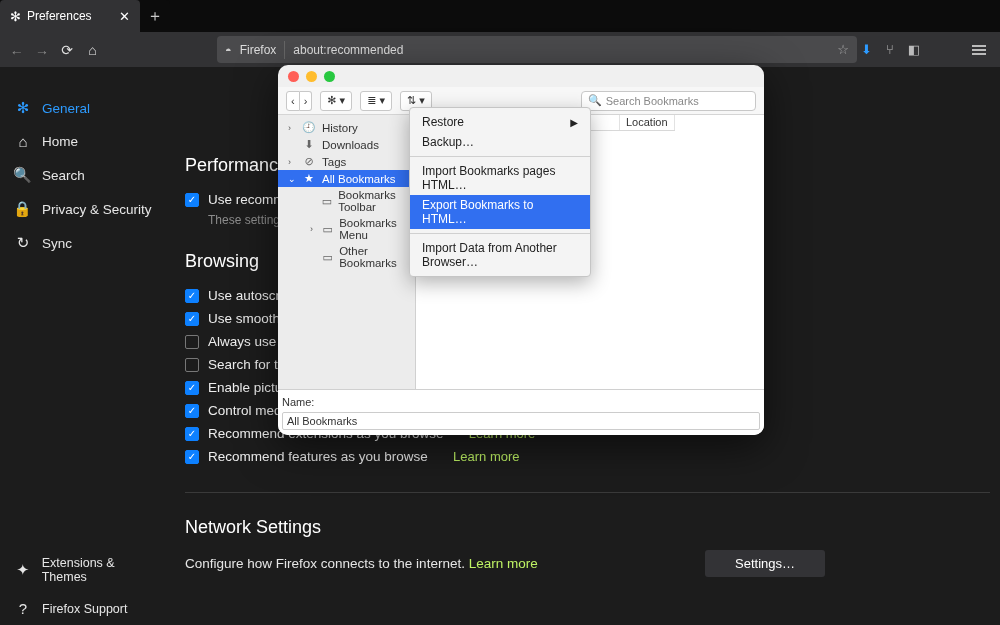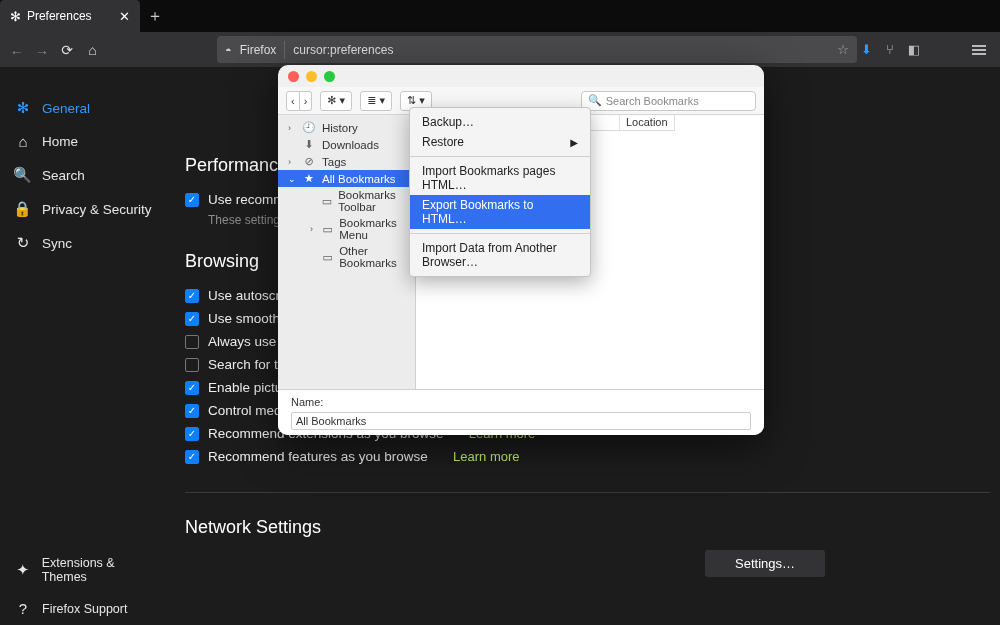--- a/index.html
+++ b/index.html
@@ -75,21 +75,21 @@
   .ls-row.sel .ico, .ls-row.sel .arrow{ color:#fff;}
   .ls-child{ padding-left:26px;}
   .ls-child .ls-row{ padding-left:6px;}
 
   .lib-main{ flex:1; background:#fff; display:flex; flex-direction:row;}
   .lib-cols{ height:16px; border-bottom:1px solid #d8d8d8; display:flex; font-size:11px; color:#333;}
   .lib-cols div{ padding:1px 6px; border-right:1px solid #e2e2e2;}
   .col-name{ width:134px;} .col-tags{ width:70px;}
   .lib-list{ flex:1; }
 
-  .lib-bottom{ height:46px; border-top:1px solid #d0d0d0; background:#fff; padding:6px 13px; font-size:11px; color:#333;}
+  .lib-bottom{ height:46px; border-top:1px solid #d0d0d0; background:#fff; padding:6px 4px; font-size:11px; color:#333;}
   .lib-bottom input{ width:100%; height:18px; border:1px solid #ccc; border-radius:2px; font-size:11px; padding:0 4px; margin-top:4px; color:#333;}
 
   .menu{ position:absolute; left:409px; top:107px; width:182px; background:#f4f4f4; border:1px solid #c5c5c5; border-radius:4px; box-shadow:0 6px 20px rgba(0,0,0,.3) ; font-size:12px; color:#222; padding:4px 0;}
   .menu-item{ padding:3px 12px; display:flex; align-items:center; justify-content:space-between;}
   .menu-item.sel{ background:#316ff0; color:#fff;}
   .menu-sep{ height:1px; background:#d0d0d0; margin:4px 0;}
   .menu-arrow{ font-size:10px;}
 </style>
 </head>
 <body>
@@ -107,21 +107,21 @@
 
 <div class="url-bar-row">
   <button class="nav-btn">←</button>
   <button class="nav-btn">→</button>
   <button class="nav-btn enabled">⟳</button>
   <button class="nav-btn enabled">⌂</button>
   <div class="url-bar">
     <span class="browser-ico">◓</span>
     <span>Firefox</span>
     <span class="sep"></span>
-    <span>cursor:preferences</span>
+    <span>about:recommended</span>
     <span class="star">☆</span>
   </div>
   <div class="right-tools">
     <span style="color:#2d9bff">⬇</span>
     <span>⑂</span>
     <span>◧</span>
     <span style="width:24px;display:inline-block"></span>
     <span class="hamburger-lines">
         <i></i>
         <i></i>
@@ -197,20 +197,21 @@
       </div>
     <div class="opt-row"><span class="chk checked">✓</span><span class="lbl">Enable picture-in-picture video controls</span>&nbsp;&nbsp;<span class="link">Learn more</span></div>
     <div class="opt-row"><span class="chk checked">✓</span><span class="lbl">Control media via keyboard, headset, or virtual interface</span>&nbsp;&nbsp;<span class="link">Learn more</span></div>
     <div class="opt-row"><span class="chk checked">✓</span><span class="lbl">Recommend extensions as you browse</span>&nbsp;&nbsp;<span class="link">Learn more</span></div>
     <div class="opt-row"><span class="chk checked">✓</span><span class="lbl">Recommend features as you browse</span>&nbsp;&nbsp;<span class="link">Learn more</span></div>
 
     <div class="divider"></div>
 
     <h2>Network Settings</h2>
     <div class="net-row">
+      <span class="net-desc"><span>Configure how Firefox connects to the internet.</span>&nbsp;<span class="link">Learn more</span></span>
       <button class="settings-btn">Settings…</button>
     </div>
   </div>
 </div>
 
 <div class="library">
   <div class="lib-titlebar">
     <div class="traffic">
       <span class="tl-red"></span>
       <span class="tl-yel"></span>
@@ -283,25 +284,25 @@
   </div>
 
   <div class="lib-bottom">
     <div>Name:</div>
     <input value="All Bookmarks" style="">
   </div>
 </div>
 
 <div class="menu">
   <div class="menu-item">
-      <span>Backup…</span>
-    </div>
-  <div class="menu-item">
       <span>Restore</span>
       <span class="menu-arrow">▶</span>
+    </div>
+  <div class="menu-item">
+      <span>Backup…</span>
     </div>
   <div class="menu-sep"></div>
   <div class="menu-item">
       <span>Import Bookmarks pages HTML…</span>
     </div>
   <div class="menu-item sel">
       <span>Export Bookmarks to HTML…</span>
     </div>
   <div class="menu-sep"></div>
   <div class="menu-item">

